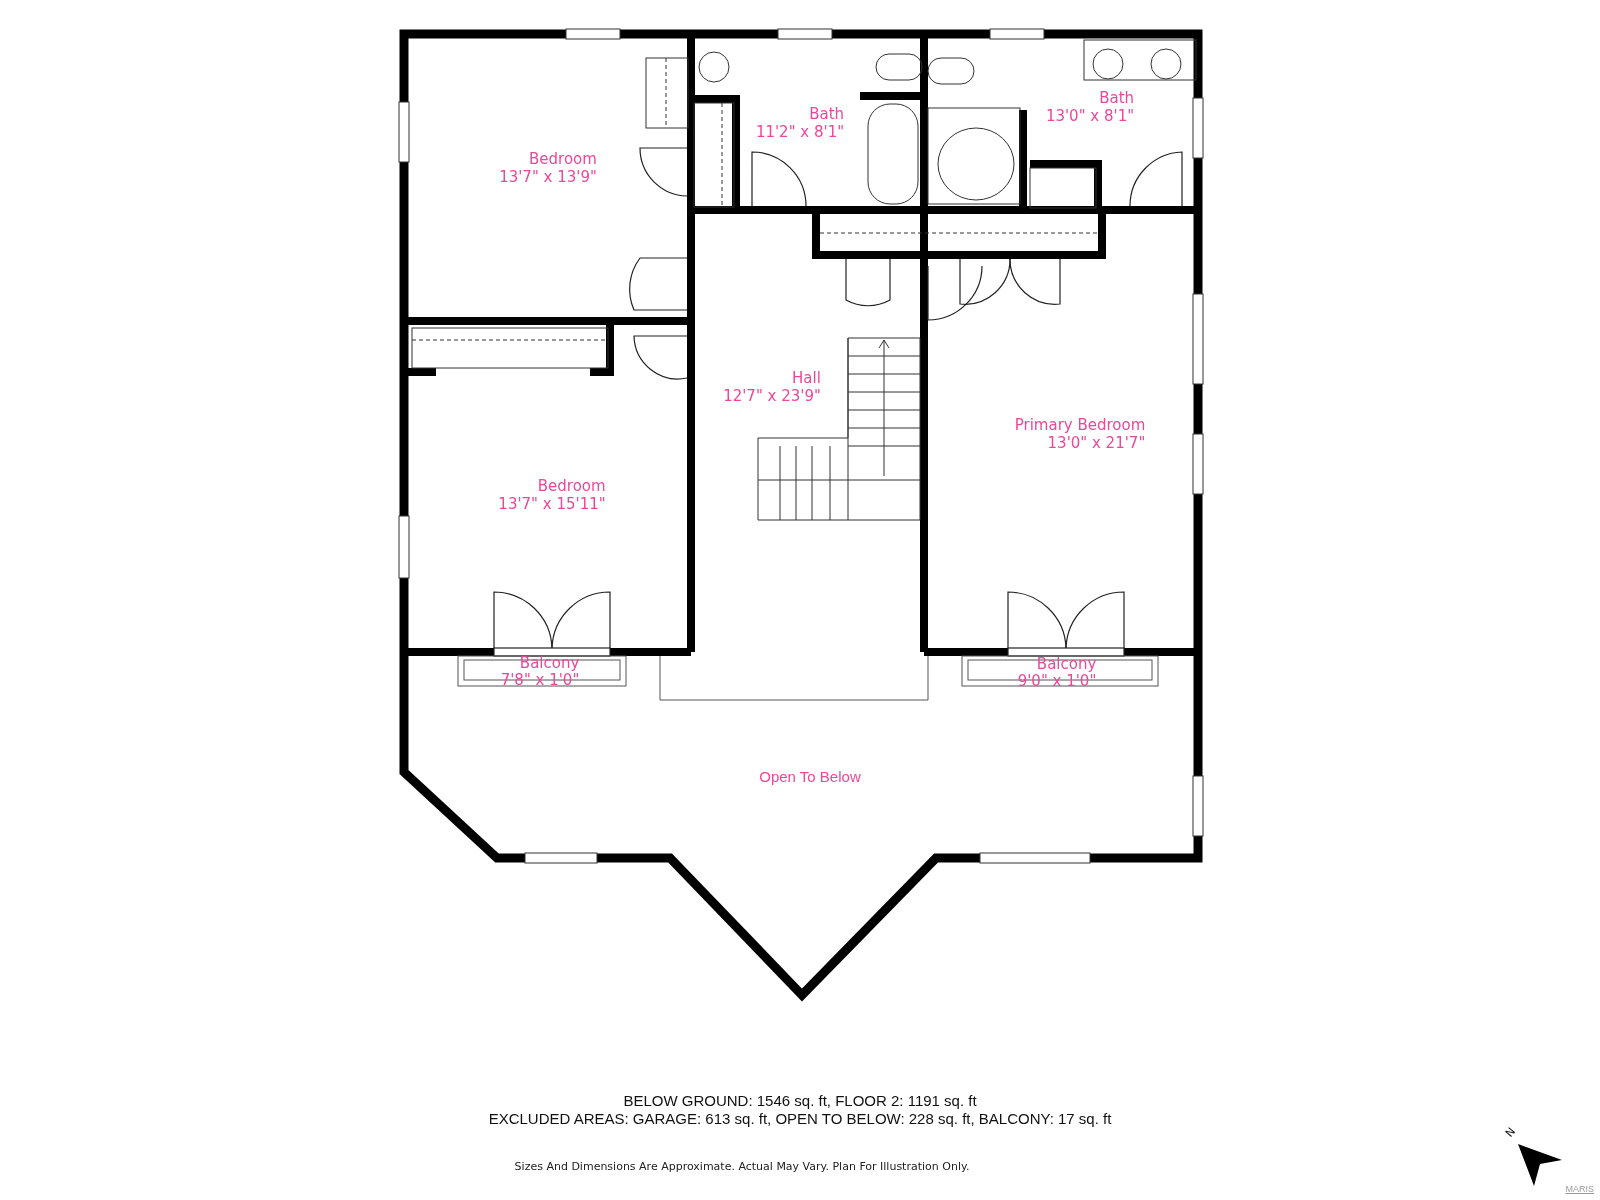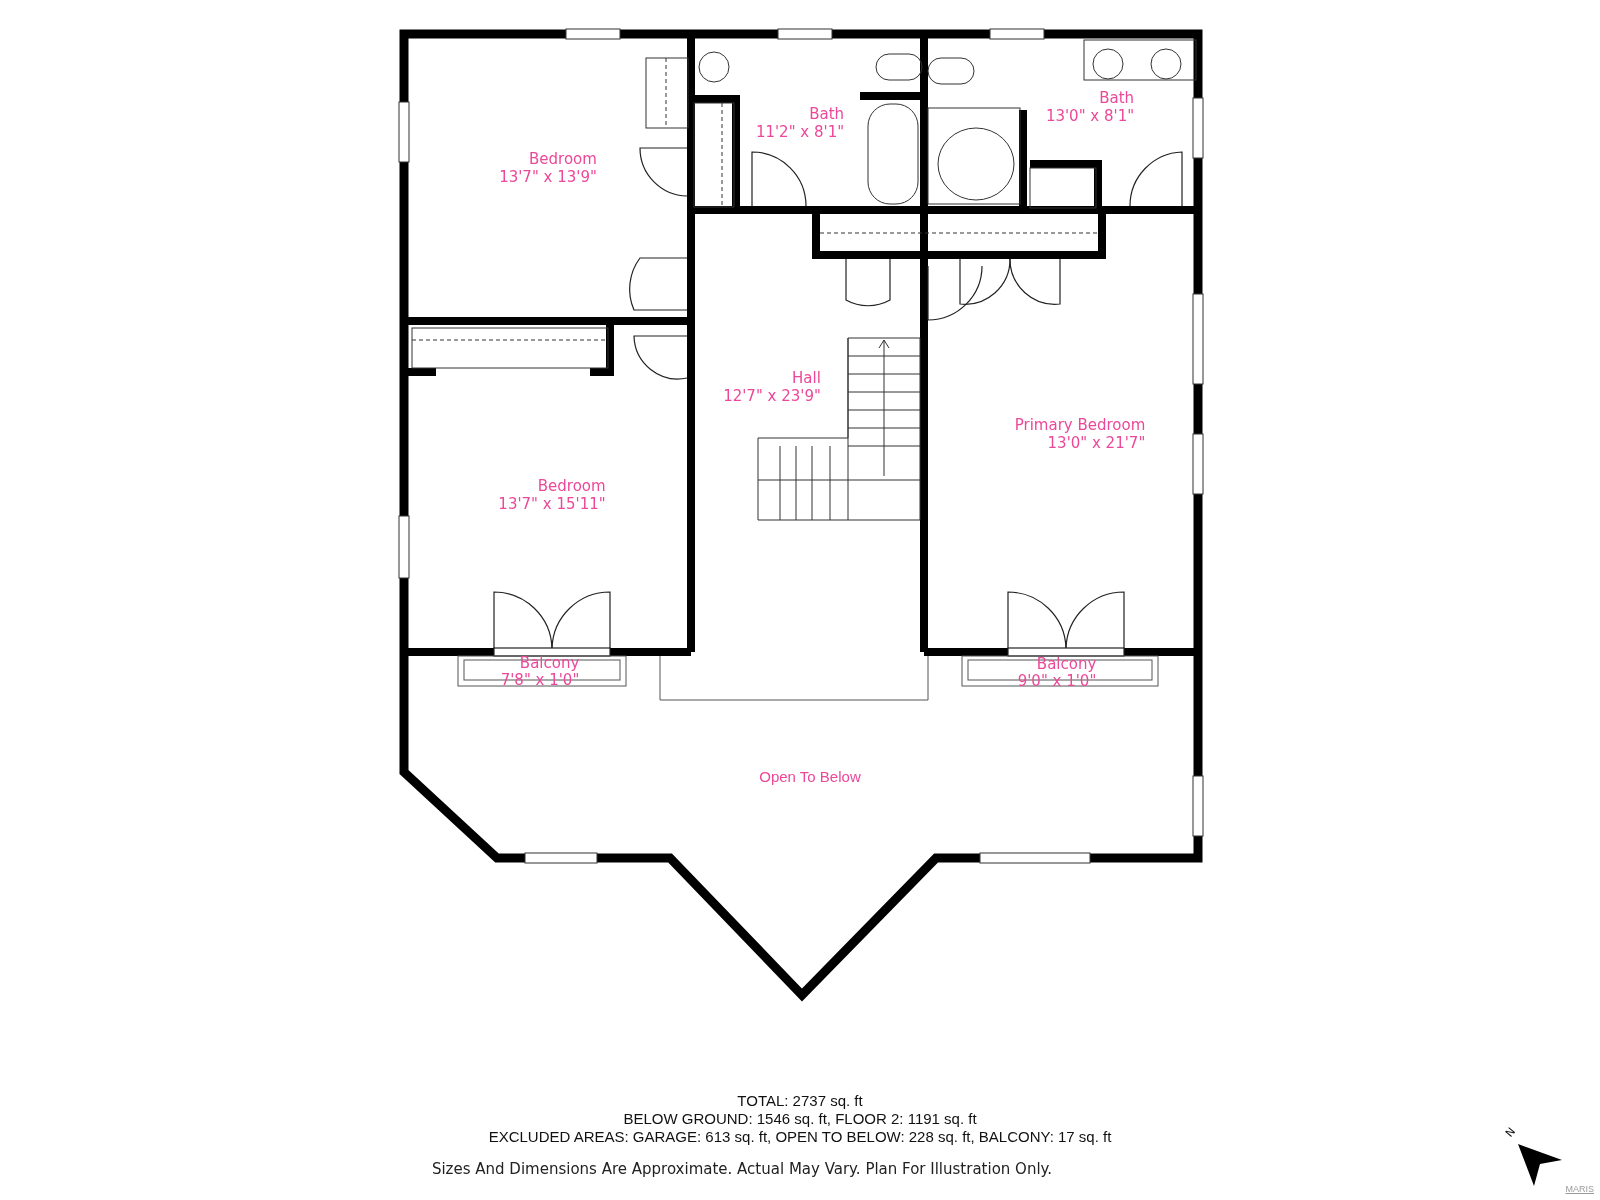--- a/index.html
+++ b/index.html
@@ -2,21 +2,21 @@
 <html><head>
 <meta charset="utf-8">
 <style>
   html, body { margin:0; padding:0; background:#ffffff; }
   body { width:1600px; height:1200px; position:relative; overflow:hidden; font-family:"DejaVu Sans", sans-serif; color:#111; }
   #plan { position:absolute; left:0; top:0; width:1600px; height:1200px; }
   .room-label { position:absolute; text-align:right; font-size:15px; line-height:18px; color:#ec4899; transform:translateX(-50%); white-space:nowrap; }
   .room-label span { display:block; }
   .area-summary { position:absolute; left:0; width:1600px; top:1092px; text-align:center; font-family:"Liberation Sans", sans-serif; font-size:15px; line-height:18px; color:#111; }
   .area-summary div { white-space:nowrap; }
-  .disclaimer { position:absolute; left:0; width:1484px; top:1160px; text-align:center; font-size:15px; color:#222; }
+  .disclaimer { position:absolute; left:0; width:1484px; top:1160px; text-align:center; font-size:11px; color:#222; }
   .brand { position:absolute; right:6px; bottom:6px; font-size:9px; color:#9a9a9a; font-family:"Liberation Sans", sans-serif;text-decoration:underline; }
   .compass { position:absolute; left:1500px; top:1120px; width:70px; height:70px; }
 </style>
 </head>
 <body>
 
 <svg id="plan" viewBox="0 0 1600 1200" xmlns="http://www.w3.org/2000/svg">
   <g fill="none" stroke="#000" stroke-linejoin="miter">
 
     <g stroke-width="9">
@@ -152,21 +152,20 @@
 </div>
 <div class="room-label" style="left:1057px; top:656px; line-height:17px;">
   <span>Balcony</span>
   <span>9'0" x 1'0"</span>
 </div>
 <div class="room-label" style="left:810px; top:768px; font-family:'Liberation Sans', sans-serif;">
   <span>Open To Below</span>
 </div>
 
 <div class="area-summary">
-  <div>TOTAL: 2737 sq. ft</div>
   <div>BELOW GROUND: 1546 sq. ft, FLOOR 2: 1191 sq. ft</div>
   <div>EXCLUDED AREAS: GARAGE: 613 sq. ft, OPEN TO BELOW: 228 sq. ft, BALCONY: 17 sq. ft</div>
 </div>
 
 <div class="disclaimer">Sizes And Dimensions Are Approximate. Actual May Vary. Plan For Illustration Only.</div>
 
 <svg class="compass" viewBox="0 0 70 70" xmlns="http://www.w3.org/2000/svg">
   <text x="6" y="16" font-size="11" font-family="DejaVu Sans, sans-serif" transform="rotate(-50 10 12)" fill="#111">N</text>
   <polygon points="18,24 62,40 40,44 34,66" fill="#000"></polygon>
 </svg>

